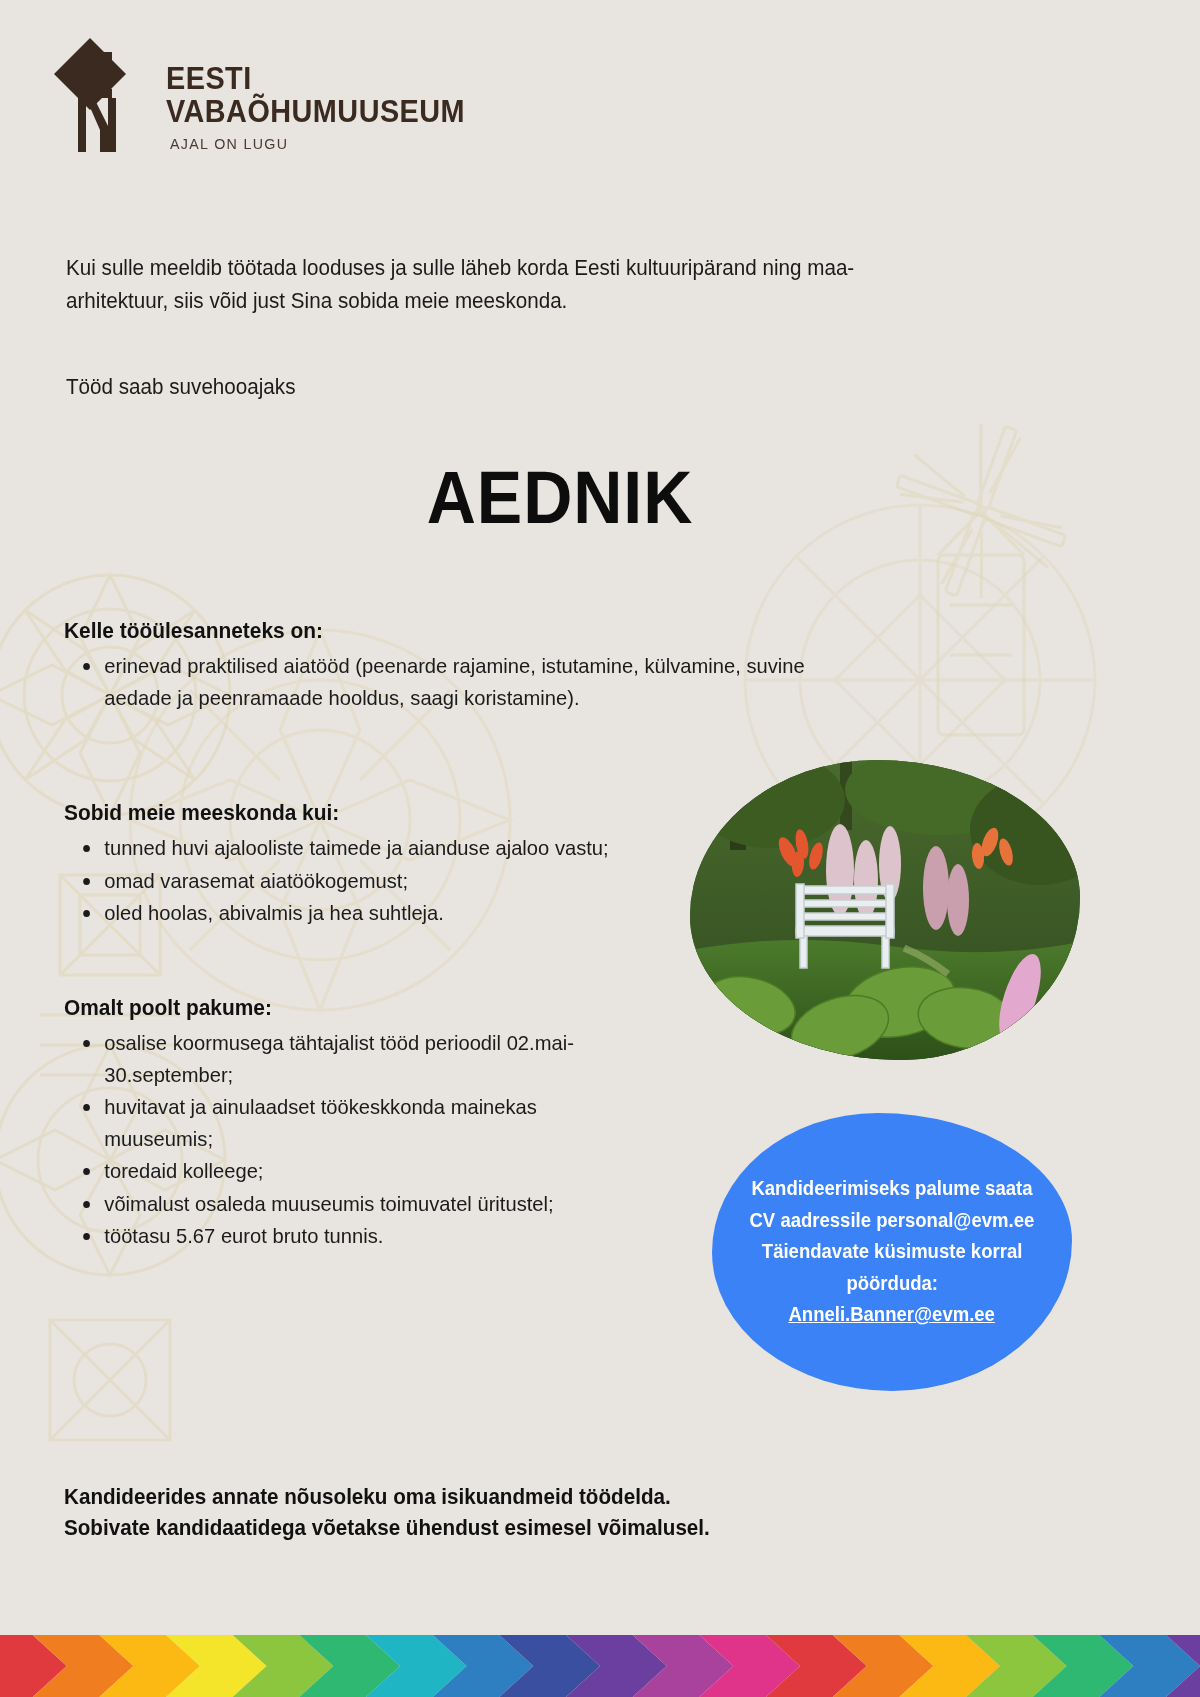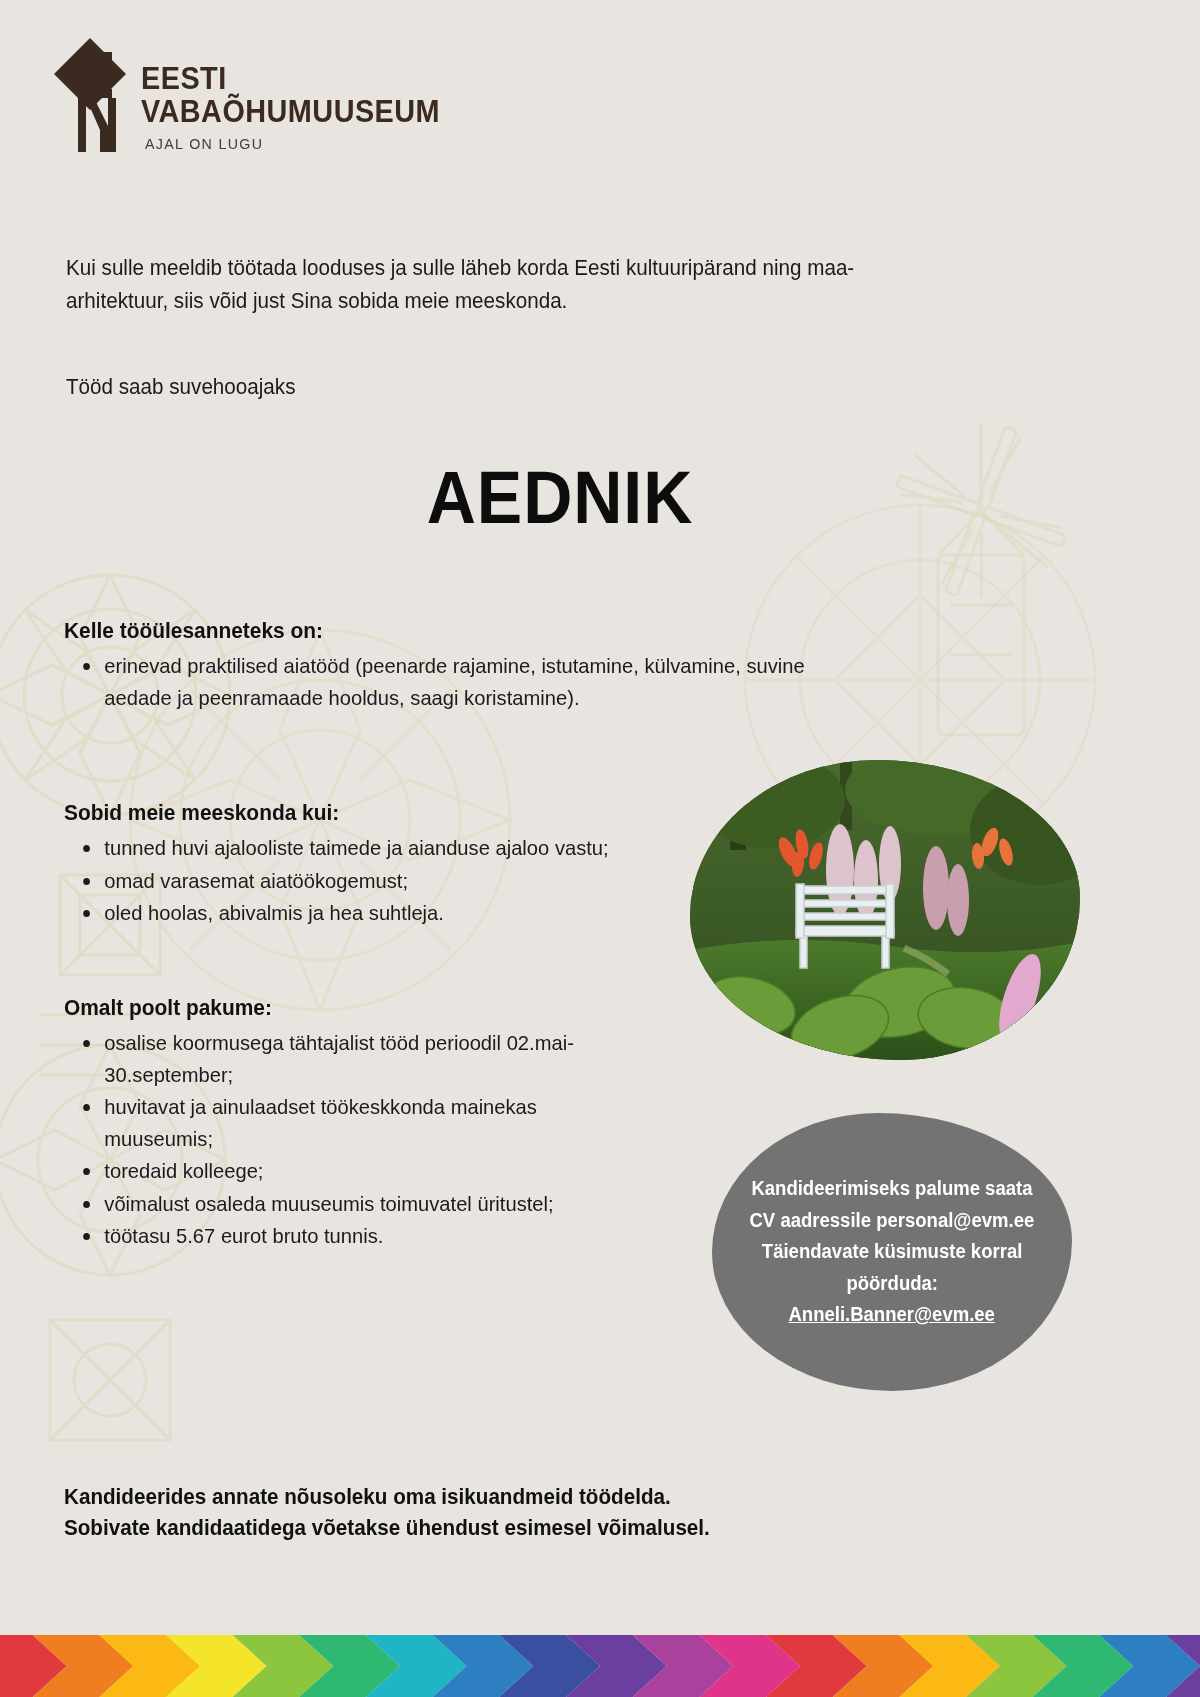--- a/index.html
+++ b/index.html
@@ -37,21 +37,21 @@
     height: 1697px;
   }
 
   
   .logo-block {
     position: absolute;
     left: 52px;
     top: 36px;
     display: flex;
     align-items: flex-start;
-    gap: 7px;
+    gap: 32px;
   }
   .logo-mark {
     width: 82px;
     height: 118px;
     flex: none;
   }
   .logo-text {
     padding-top: 26px;
   }
   .logo-line1, .logo-line2 {
@@ -172,21 +172,21 @@
   }
   .photo-blob svg { display: block; width: 100%; height: 100%; }
 
   
   .contact-blob {
     position: absolute;
     left: 712px;
     top: 1113px;
     width: 360px;
     height: 278px;
-    background: #737373;
+    background: #3b82f6;
     border-radius: 46% 54% 50% 50% / 50% 46% 54% 50%;
     z-index: 3;
     display: flex;
     flex-direction: column;
     align-items: center;
     justify-content: center;
     padding: 0 18px;
     box-sizing: border-box;
   }
   .contact-line {

